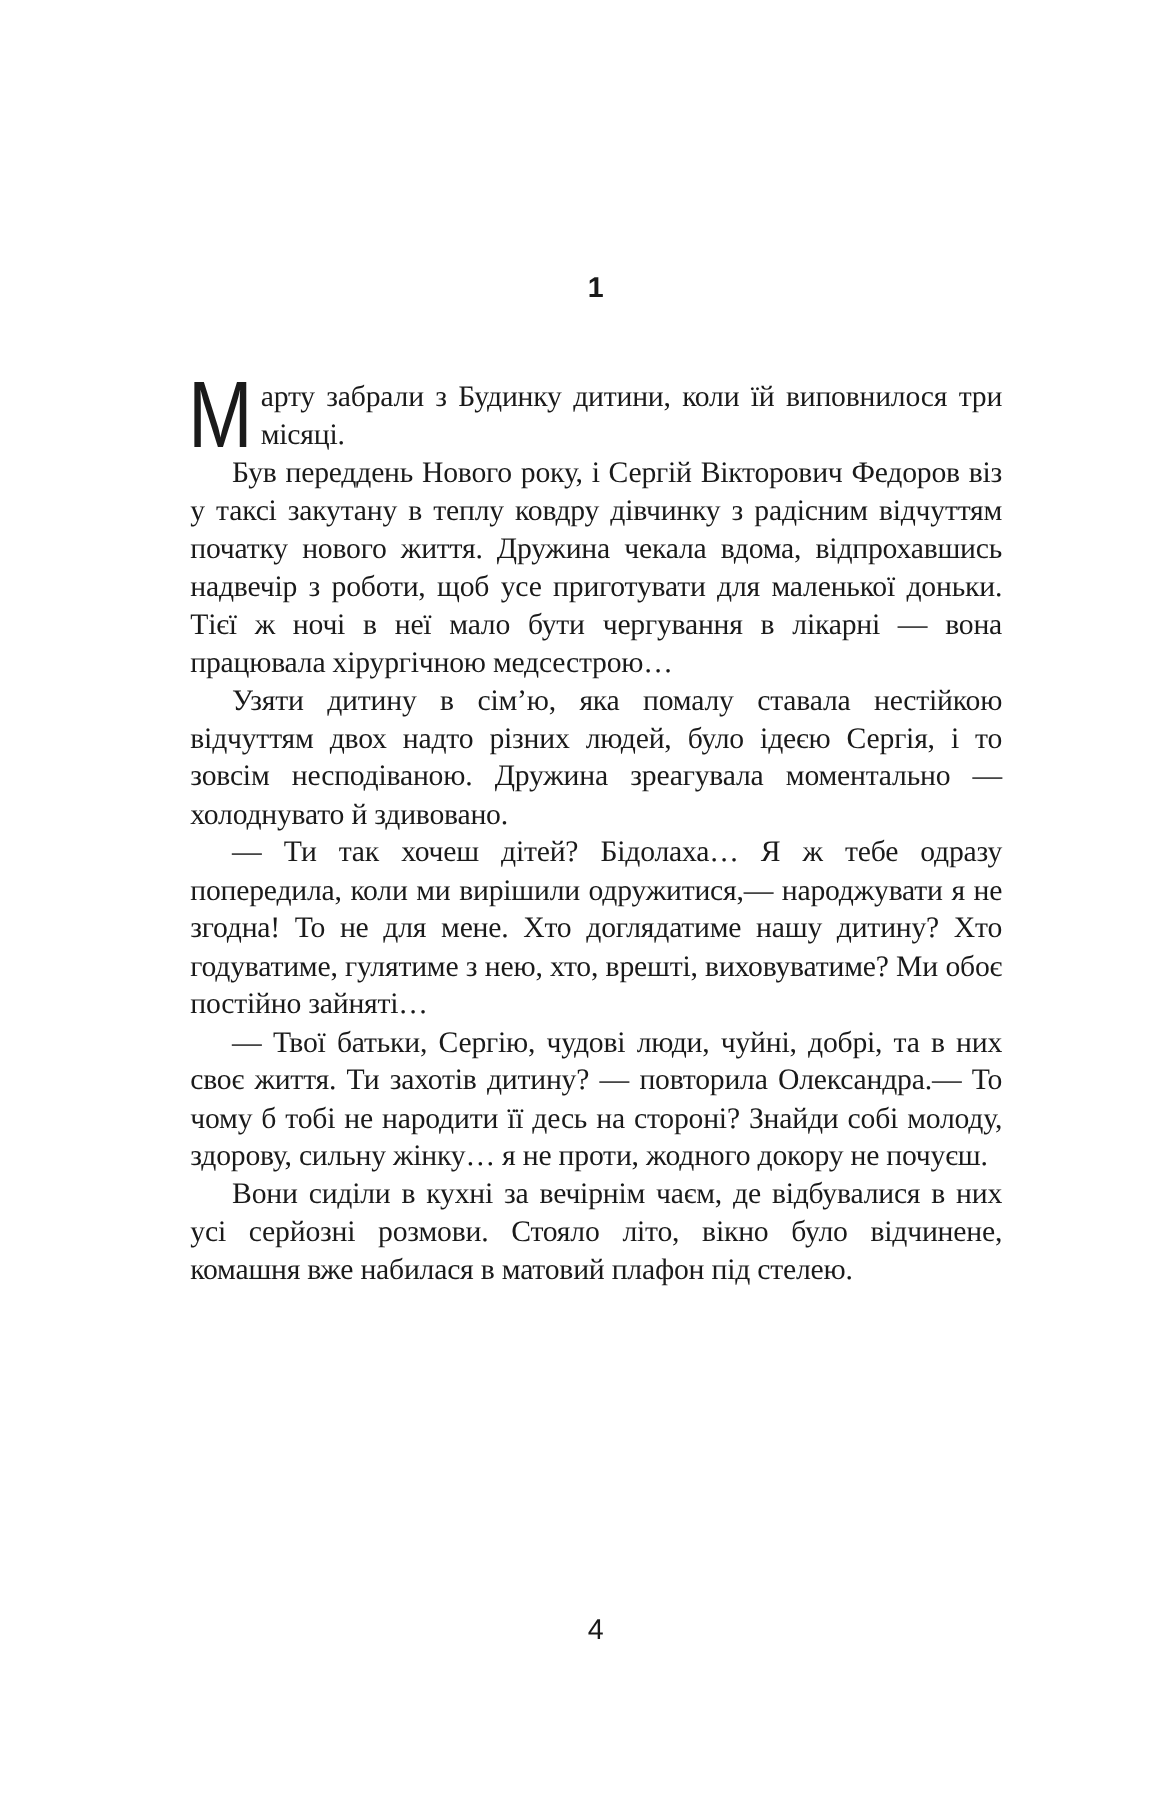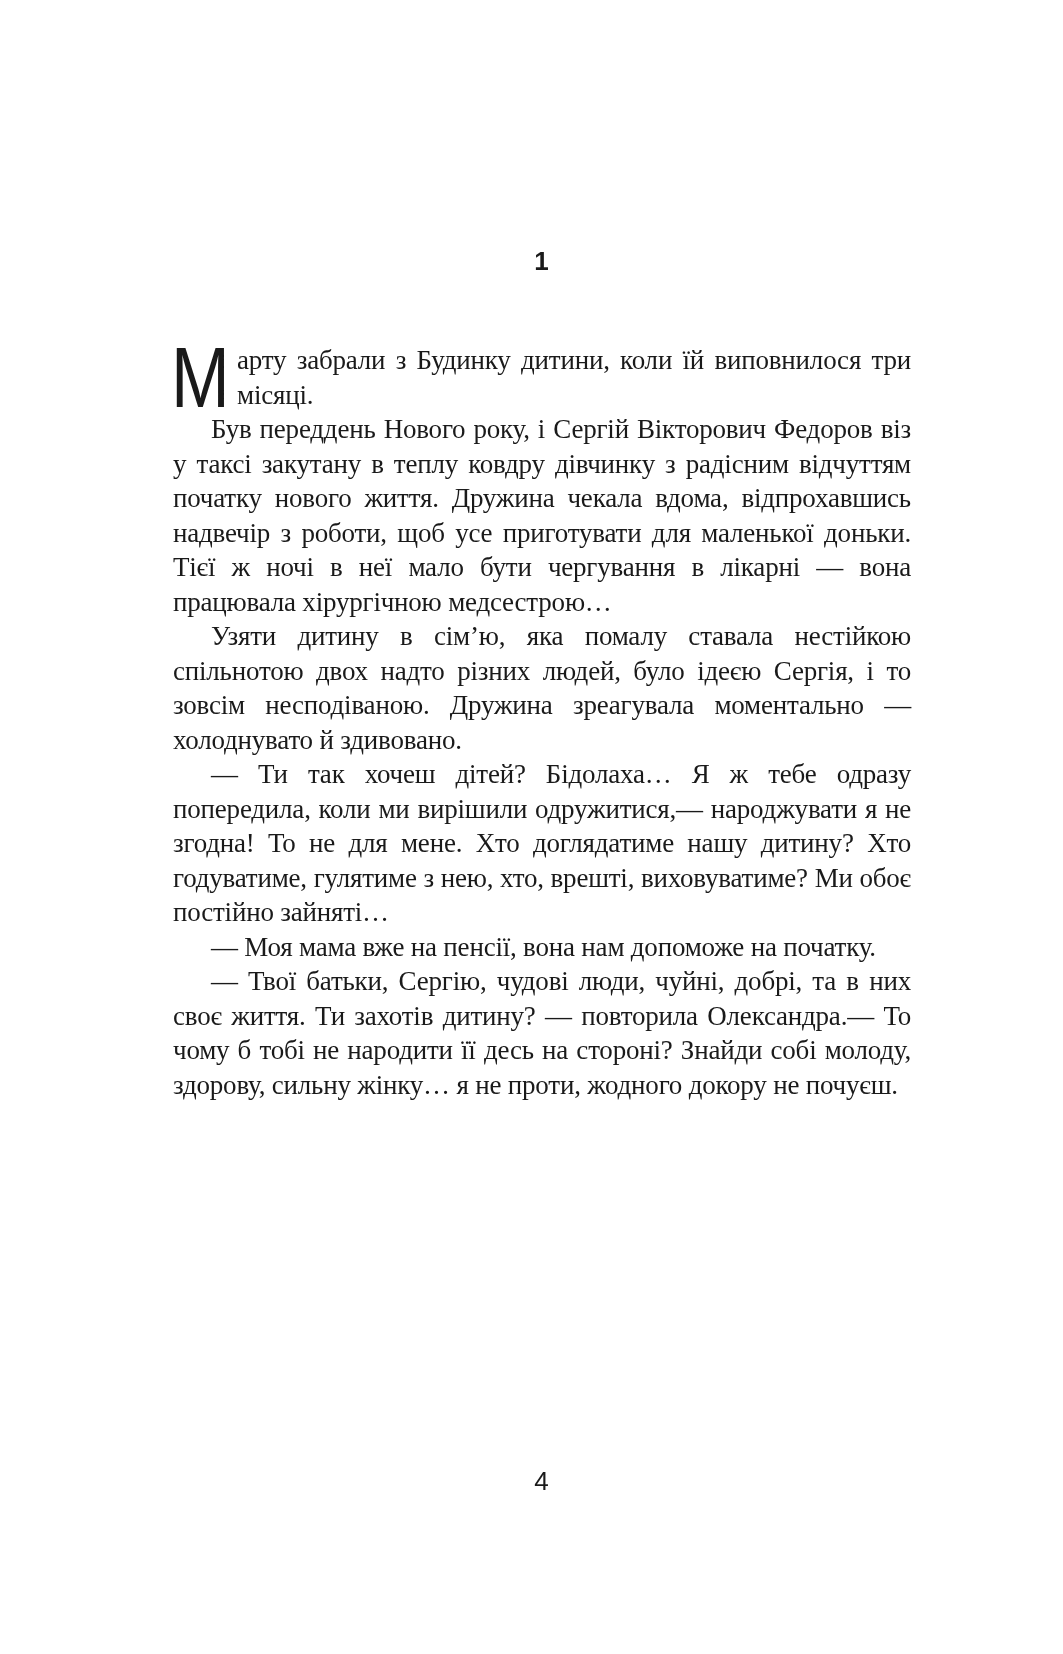--- a/index.html
+++ b/index.html
@@ -81,21 +81,21 @@
 
 <div class="page">
 
   <div class="chapter-number">1</div>
 
   <div class="text-block">
     <p class="first">
       <span class="dropcap">М</span><span>арту забрали з Будинку дитини, коли їй виповнилося три місяці.</span>
     </p>
     <p>Був переддень Нового року, і Сергій Вікторович Федоров віз у таксі закутану в теплу ковдру дівчинку з радісним відчуттям початку нового життя. Дружина чекала вдома, відпрохавшись надвечір з роботи, щоб усе приготувати для маленької доньки. Тієї ж ночі в неї мало бути чергування в лікарні — вона працювала хірургічною медсестрою…</p>
-    <p>Узяти дитину в сім’ю, яка помалу ставала нестійкою спільнотою двох надто різних людей, було ідеєю Сергія, і то зовсім несподіваною. Дружина зреагувала моментально — холоднувато й здивовано.</p>
+    <p>Узяти дитину в сім’ю, яка помалу ставала нестійкою відчуттям двох надто різних людей, було ідеєю Сергія, і то зовсім несподіваною. Дружина зреагувала моментально — холоднувато й здивовано.</p>
     <p>— Ти так хочеш дітей? Бідолаха… Я ж тебе одразу попередила, коли ми вирішили одружитися,— народжувати я не згодна! То не для мене. Хто доглядатиме нашу дитину? Хто годуватиме, гулятиме з нею, хто, врешті, виховуватиме? Ми обоє постійно зайняті…</p>
-    <p>— Моя мама вже на пенсії, вона нам допоможе на початку.</p>
     <p>— Твої батьки, Сергію, чудові люди, чуйні, добрі, та в них своє життя. Ти захотів дитину? — повторила Олександра.— То чому б тобі не народити її десь на стороні? Знайди собі молоду, здорову, сильну жінку… я не проти, жодного докору не почуєш.</p>
+    <p>Вони сиділи в кухні за вечірнім чаєм, де відбувалися в них усі серйозні розмови. Стояло літо, вікно було відчинене, комашня вже набилася в матовий плафон під стелею.</p>
   </div>
 
   <div class="page-number">4</div>
 
 </div>
 
 </body></html>

